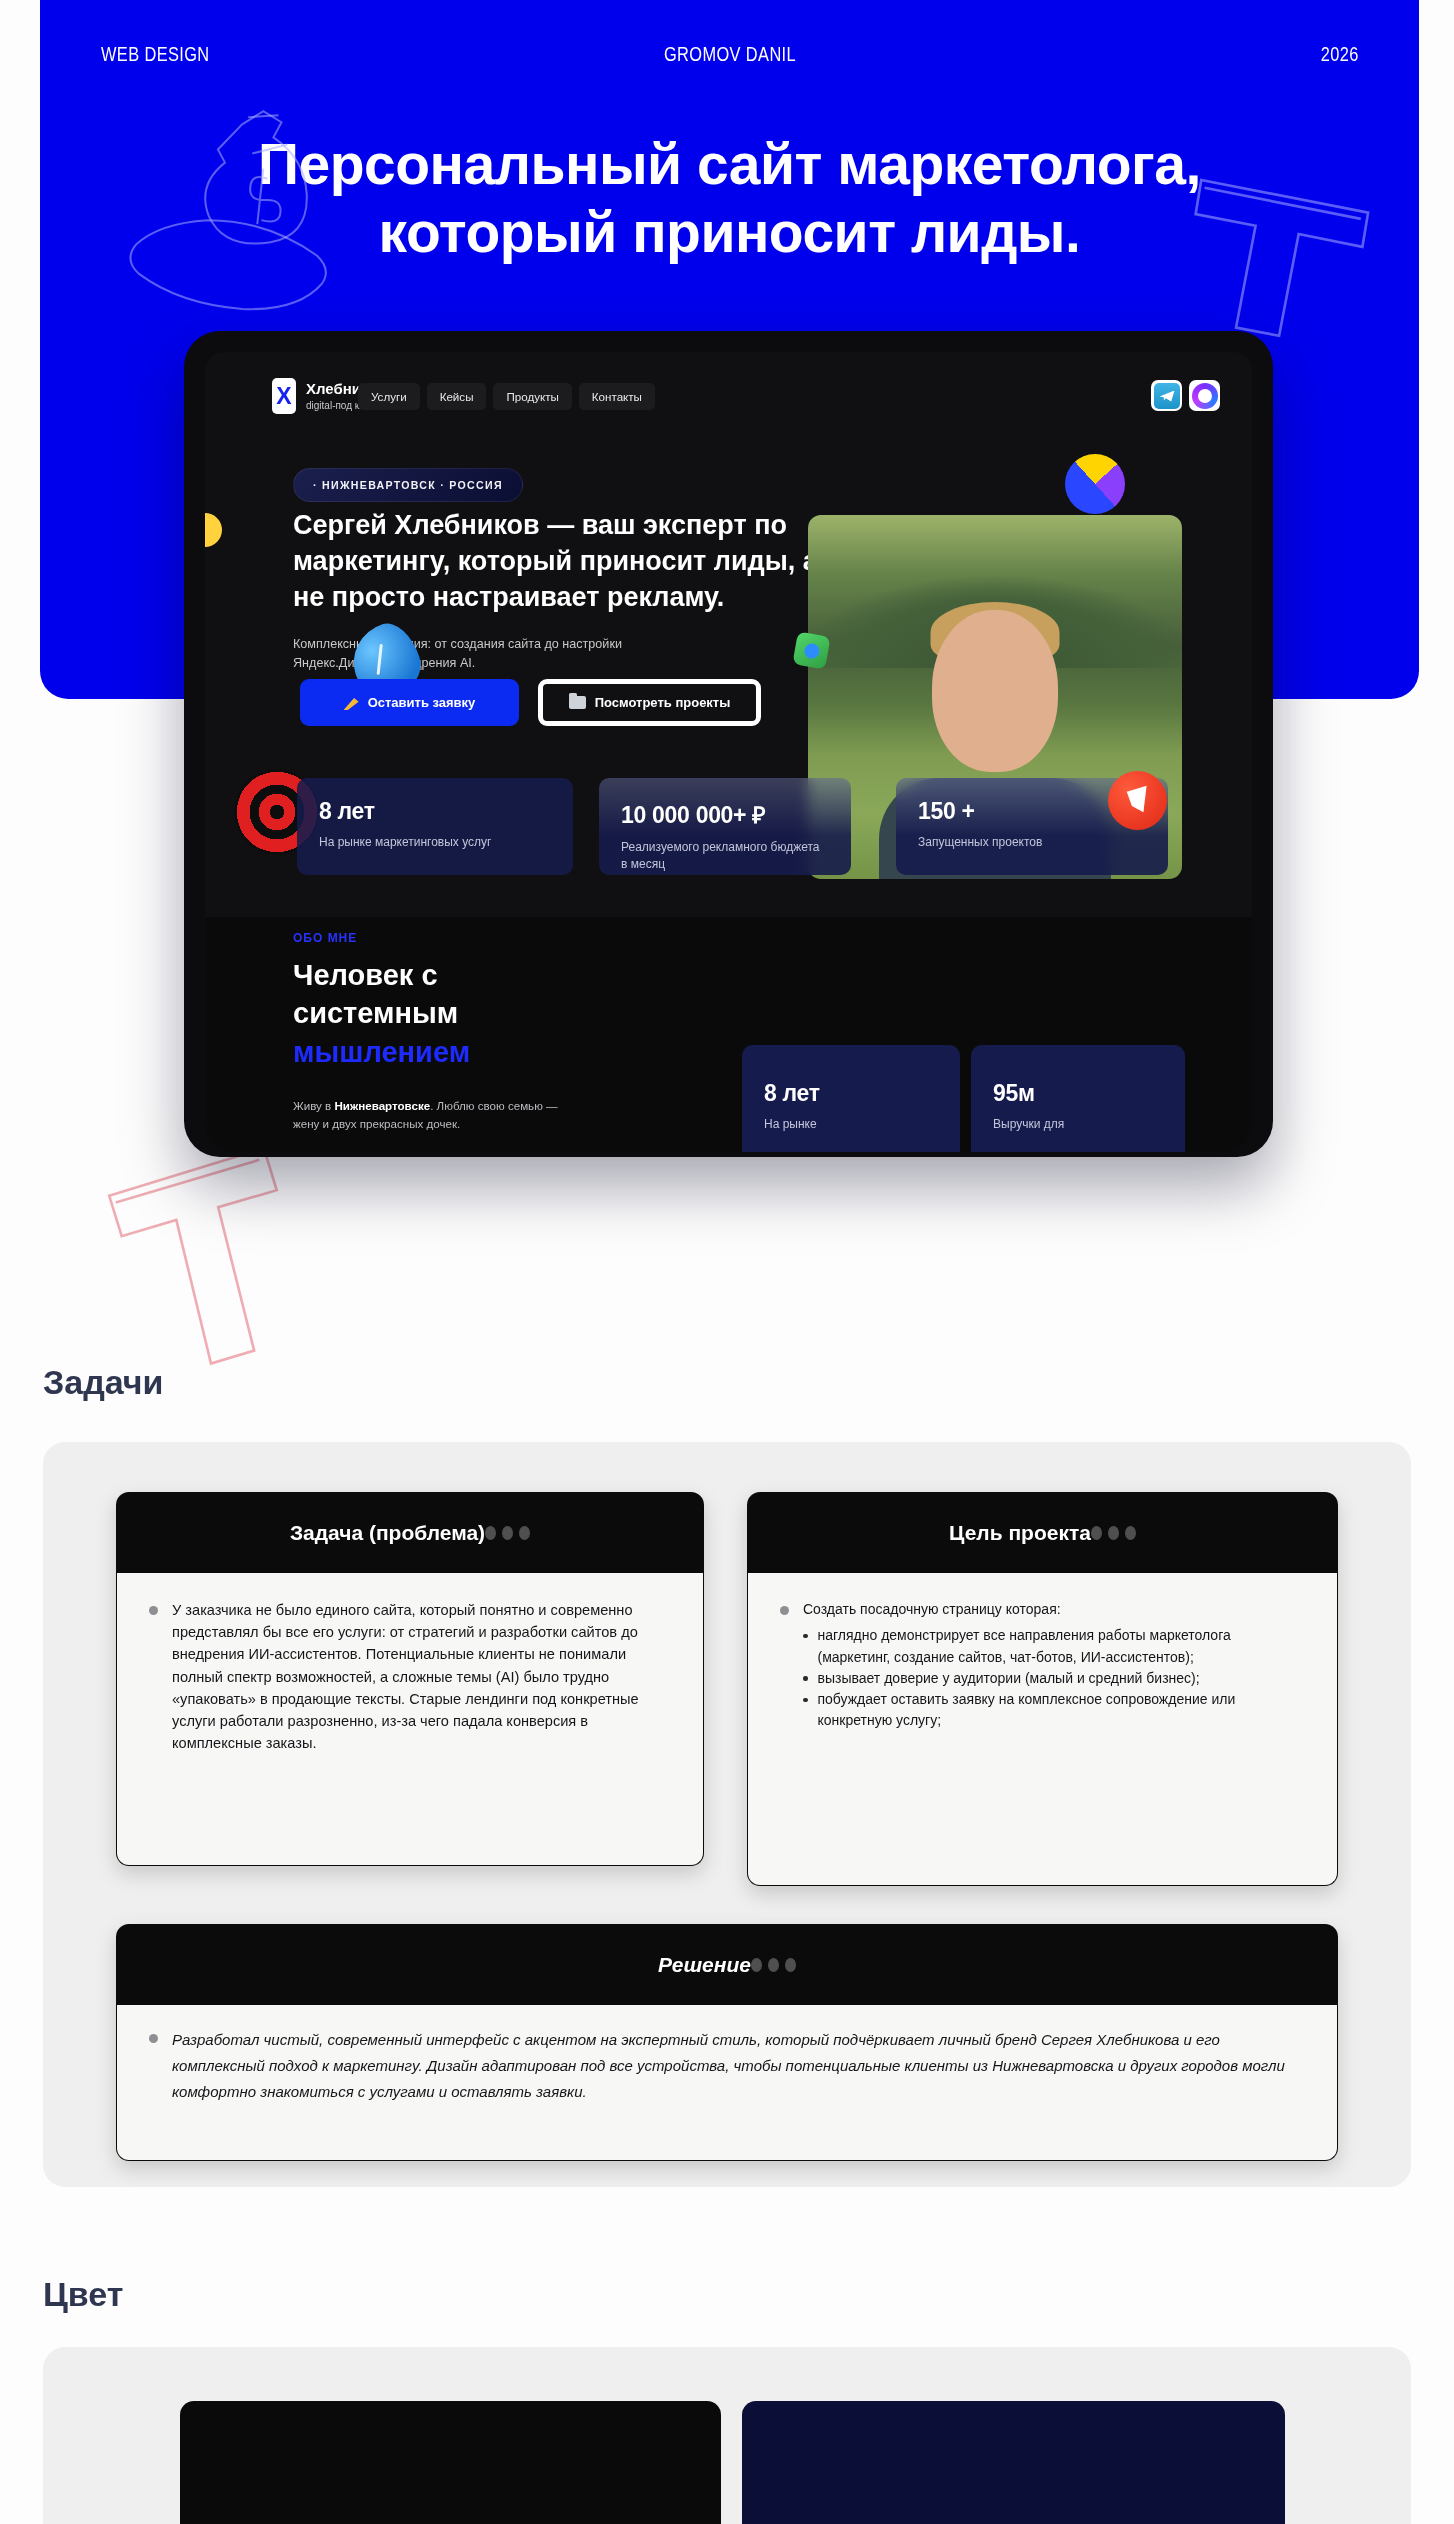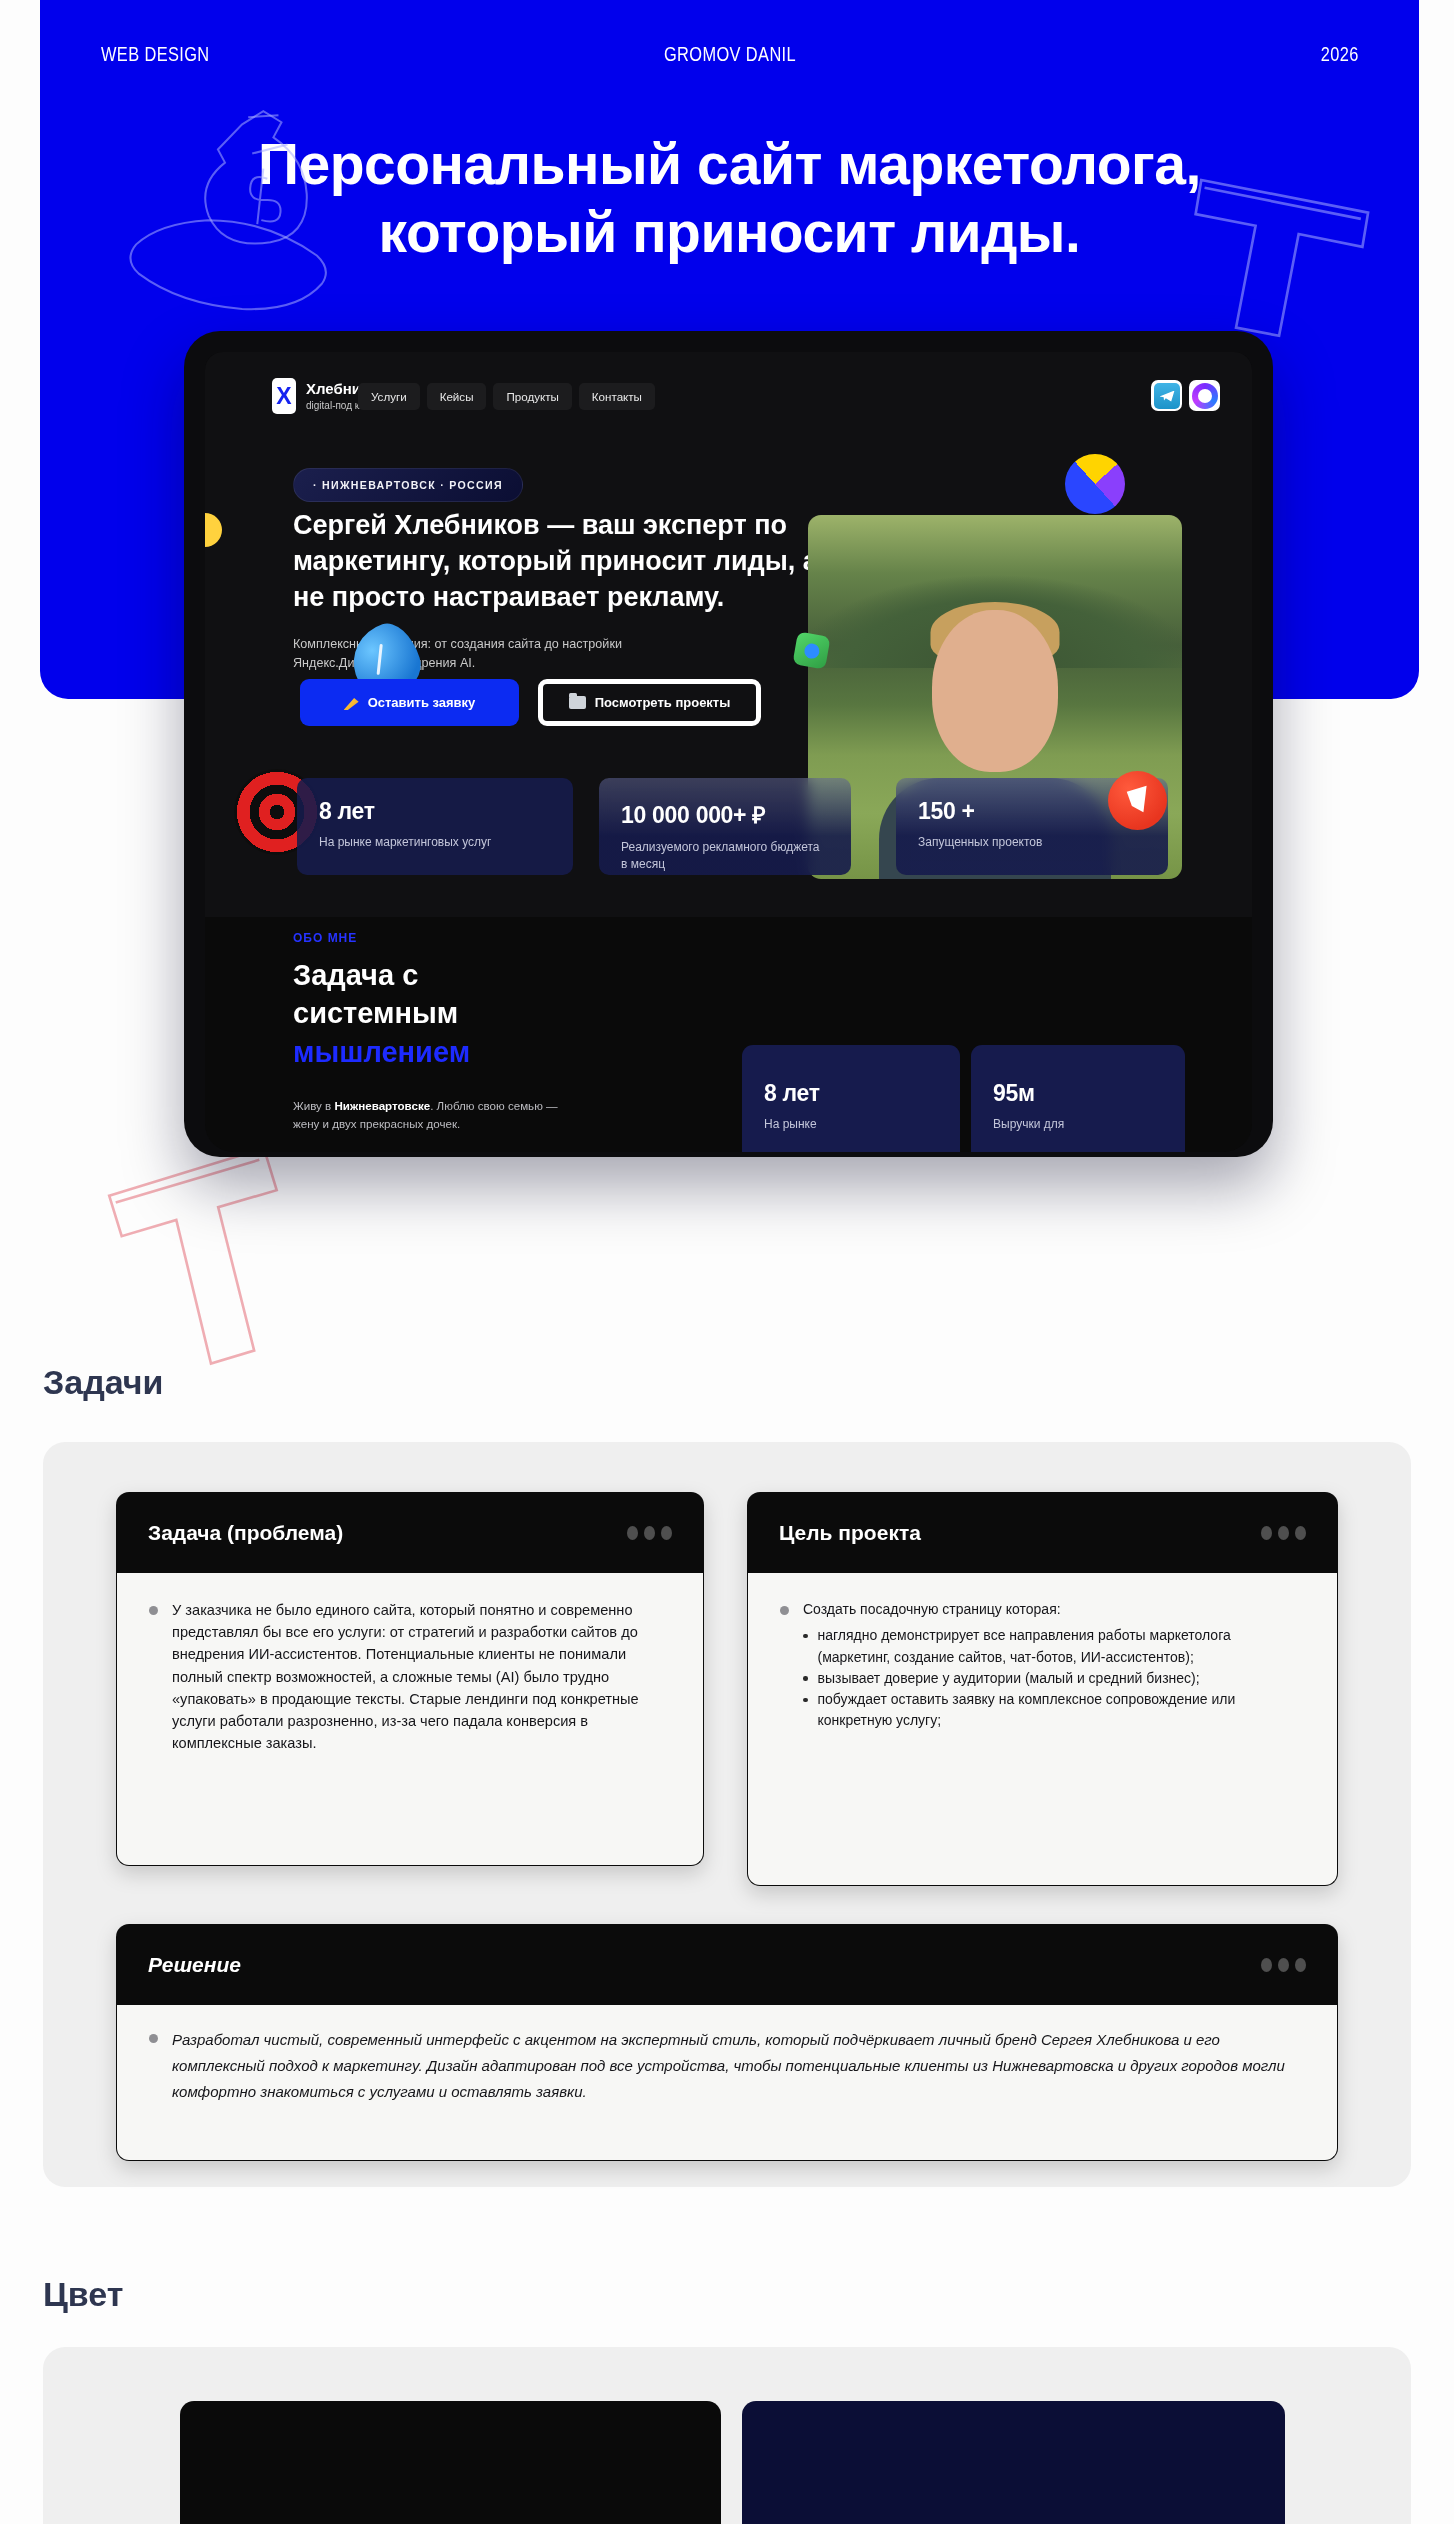--- a/index.html
+++ b/index.html
@@ -125,21 +125,21 @@
   .about-card { position:absolute; top:693px; height:151px; background:#161b4d;
     border-radius:11px; padding:35px 22px 0 22px; }
 
   
   .section-title { position:absolute; left:43px; color:#2e3650; font-size:34px; font-weight:700; }
   .gray-container { position:absolute; left:43px; width:1368px; background:#efefef; border-radius:22px; }
 
   
   .case-card { position:absolute; filter:drop-shadow(0 8px 10px rgba(0,0,0,.16)); }
   .case-head { height:81px; background:#0b0b0b; border-radius:13px 13px 0 0;
-    display:flex; align-items:center; justify-content:space-between; padding:0 32px; }
+    display:flex; align-items:center; justify-content:center; padding:0 32px; }
   .case-title { color:#ffffff; font-size:21px; font-weight:800; }
   .dots { display:flex; gap:6px; }
   .dot { width:11px; height:14px; border-radius:50%; background:#4f4f4f; }
   .case-body { background:#f7f7f5; border:1.5px solid #0b0b0b; border-top:none;
     border-radius:0 0 13px 13px; padding:26px 32px; height:calc(100% - 81px);
     font-size:14.6px; line-height:1.52; color:#16161a; }
   .bullet { display:flex; gap:14px; }
   .bullet::before { content:""; flex:none; width:9px; height:9px; border-radius:50%;
     background:#8f8f93; margin-top:6.6px; }
   .subs { margin:5px 0 0 23px; list-style:none; }
@@ -254,21 +254,21 @@
           <div class="stat-label">Реализуемого рекламного бюджета в месяц</div>
         </div>
         <div class="stat-card frost" style="left:691px; width:272px;">
           <div class="stat-value">150 +</div>
           <div class="stat-label">Запущенных проектов</div>
         </div>
       </div>
 
       <div class="about-label">ОБО МНЕ</div>
       <div class="about-h2">
-        <div>Задача с</div>
+        <div>Человек с</div>
         <div>системным</div>
         <div class="accent">мышлением</div>
       </div>
       <div class="about-bio">
         <span>Живу в </span><b>Нижневартовске</b><span>. Люблю свою семью — жену и двух прекрасных дочек.</span>
       </div>
       <div class="about-card" style="left:537px; width:218px;">
         <div class="stat-value">8 лет</div>
         <div class="stat-label">На рынке</div>
       </div>

